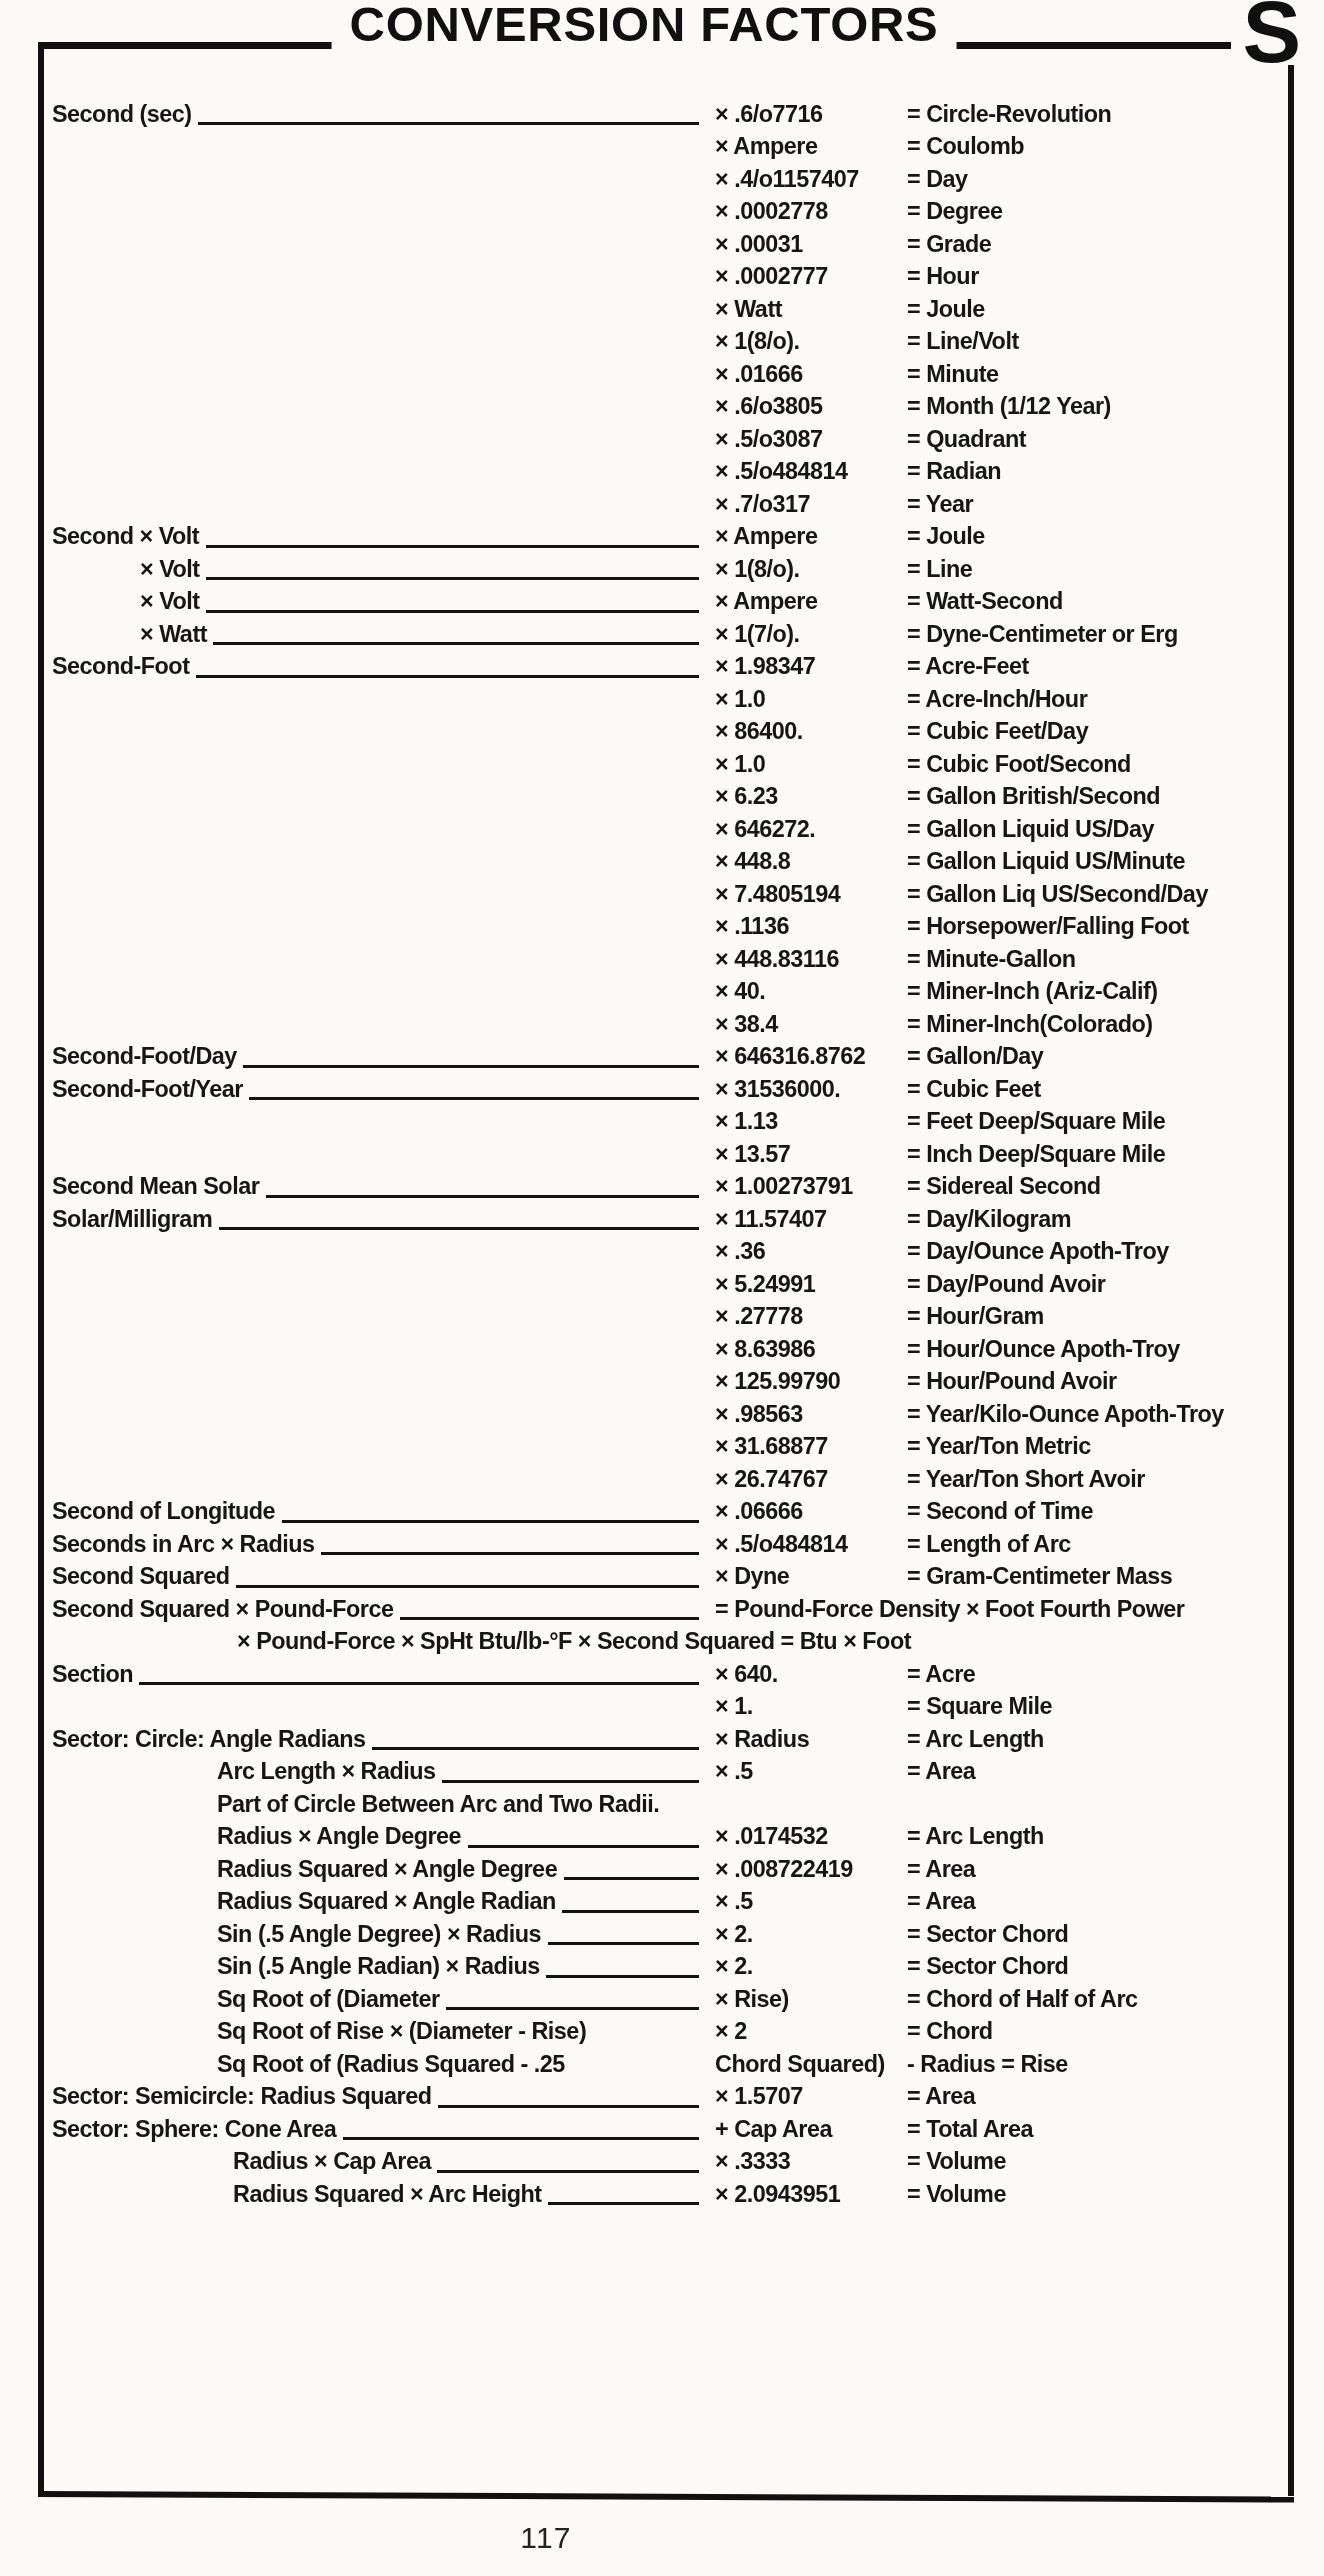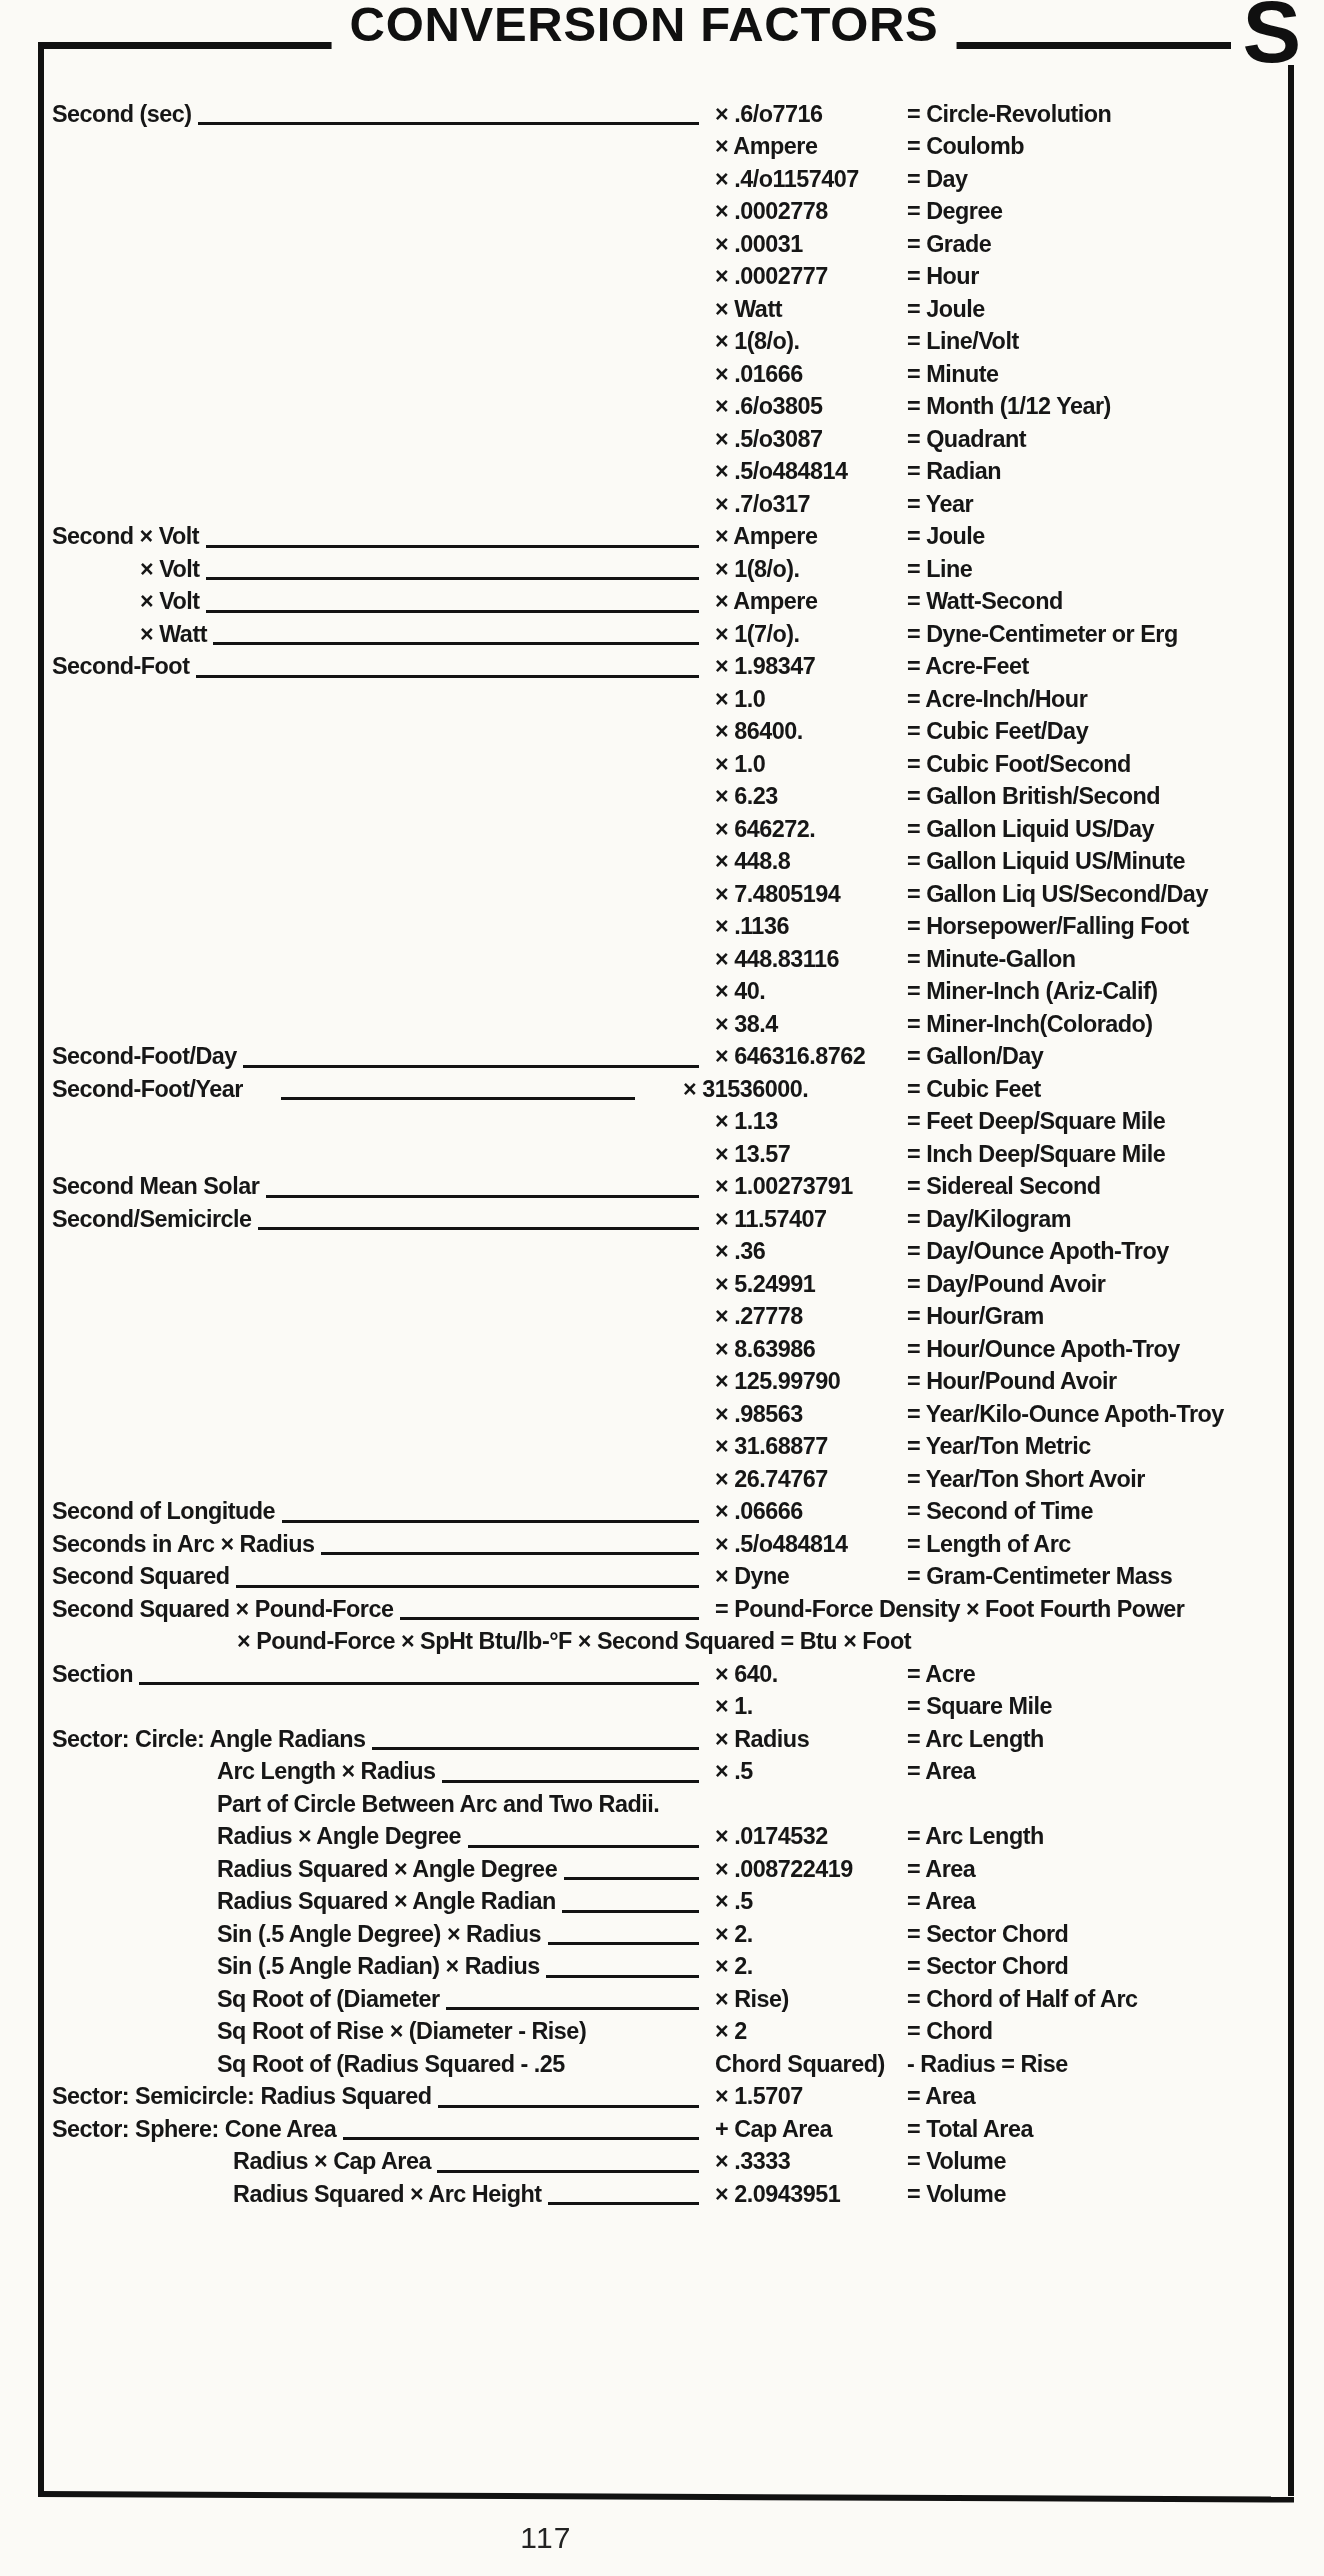--- a/index.html
+++ b/index.html
@@ -292,21 +292,21 @@
     <span class="fill no-line"></span>
     <span class="mult">× 38.4</span>
     <span class="result">= Miner-Inch(Colorado)</span>
   </div>
       <div class="row" style="padding-left: 52px;">
     <span class="label">Second-Foot/Day</span>
     <span class="fill"></span>
     <span class="mult">× 646316.8762</span>
     <span class="result">= Gallon/Day</span>
   </div>
-      <div class="row" style="padding-left: 52px; gap: 32px;">
+      <div class="row" style="padding-left: 52px;">
     <span class="label">Second-Foot/Year</span>
     <span class="fill"></span>
     <span class="mult">× 31536000.</span>
     <span class="result">= Cubic Feet</span>
   </div>
       <div class="row" style="padding-left: 52px;">
     <span class="label"></span>
     <span class="fill no-line"></span>
     <span class="mult">× 1.13</span>
     <span class="result">= Feet Deep/Square Mile</span>
@@ -317,21 +317,21 @@
     <span class="mult">× 13.57</span>
     <span class="result">= Inch Deep/Square Mile</span>
   </div>
       <div class="row" style="padding-left: 52px;">
     <span class="label">Second Mean Solar</span>
     <span class="fill"></span>
     <span class="mult">× 1.00273791</span>
     <span class="result">= Sidereal Second</span>
   </div>
       <div class="row" style="padding-left: 52px;">
-    <span class="label">Second/Semicircle</span>
+    <span class="label">Solar/Milligram</span>
     <span class="fill"></span>
     <span class="mult">× 11.57407</span>
     <span class="result">= Day/Kilogram</span>
   </div>
       <div class="row" style="padding-left: 52px;">
     <span class="label"></span>
     <span class="fill no-line"></span>
     <span class="mult">× .36</span>
     <span class="result">= Day/Ounce Apoth-Troy</span>
   </div>

